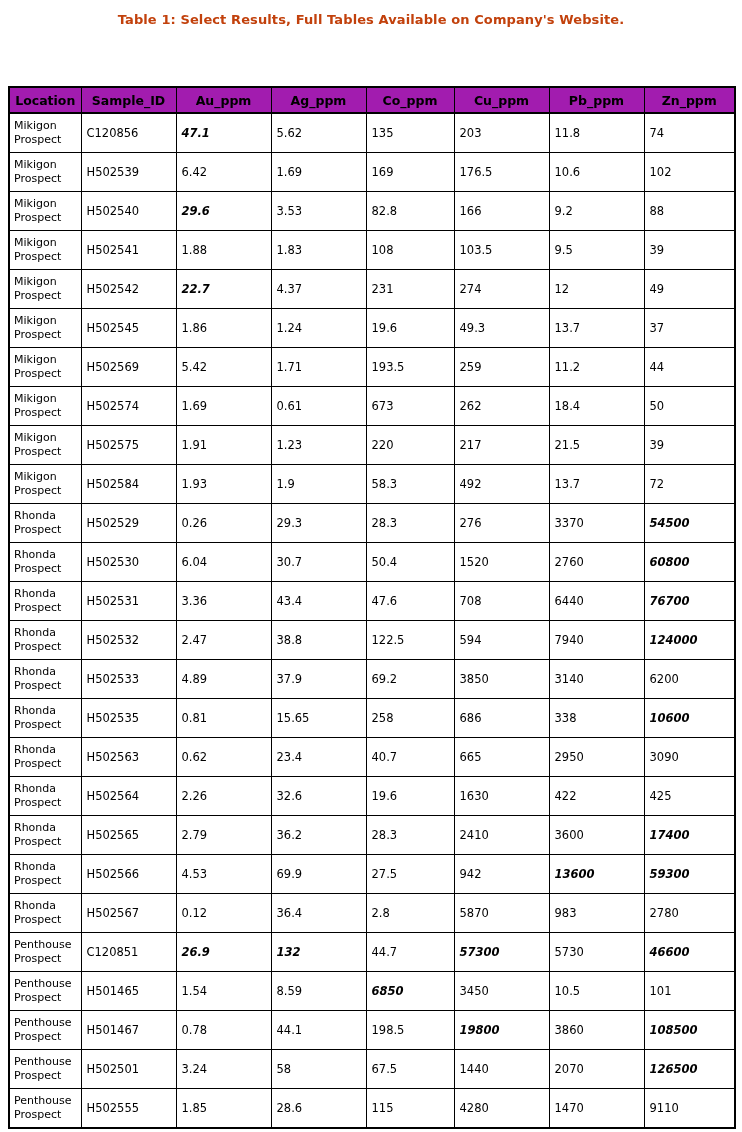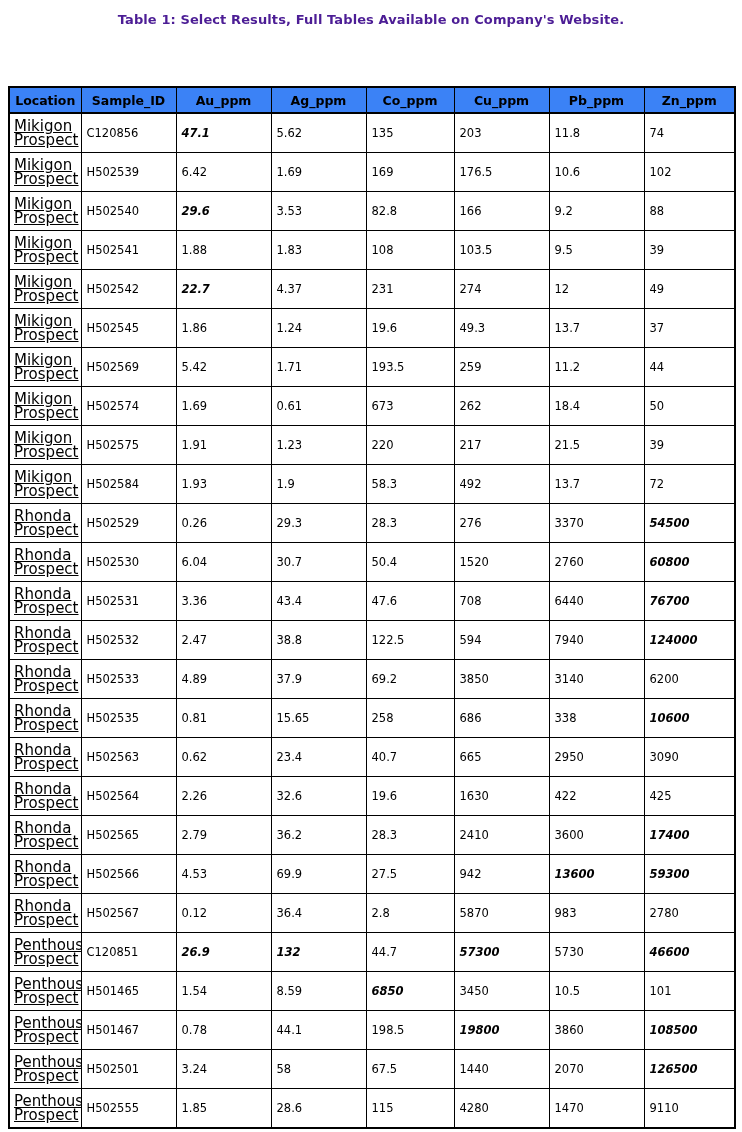--- a/index.html
+++ b/index.html
@@ -18,21 +18,21 @@
   }
   #page-title {
     position: absolute;
     left: 0;
     top: 12px;
     width: 742px;
     text-align: center;
     font-size: 13px;
     font-weight: bold;
     letter-spacing: 0.1px;
-    color: #4c1d95;
+    color: #c2410c;
   }
   #results-table-wrap {
     position: absolute;
     left: 8px;
     top: 86px;
     width: 726px;
   }
   table.results {
     border-collapse: collapse;
     table-layout: fixed;
@@ -49,43 +49,42 @@
   table.results col.c-zn         { width: 91px; }
 
   table.results th {
     border: 1px solid #000000;
     font-size: 12.5px;
     font-weight: bold;
     text-align: center;
     padding: 4px 2px 4px 2px;
     height: 16px;
     vertical-align: middle;
-    background: #3b82f6;
+    background: #a21caf;
     white-space: nowrap;
   }
   table.results td {
     border: 1px solid #000000;
     font-size: 11.5px;
     font-weight: normal;
     text-align: left;
     padding: 2px 4px 2px 5px;
     height: 34px;
     vertical-align: middle;
     background: #ffffff;
     white-space: nowrap;
     overflow: hidden;
   }
   table.results td.loc {
-    font-size: 15px;
+    font-size: 11px;
     line-height: 14px;
     white-space: normal;
     padding-left: 4px;
     padding-right: 2px;
     word-break: normal;
-    text-decoration: underline;
   }
   table.results td.bold {
     font-weight: bold;
     font-style: italic;
   }
   table.results thead tr {
     border-bottom: 2px solid #000000;
   }
   table.results thead th:first-child,
   table.results tbody td:first-child {

